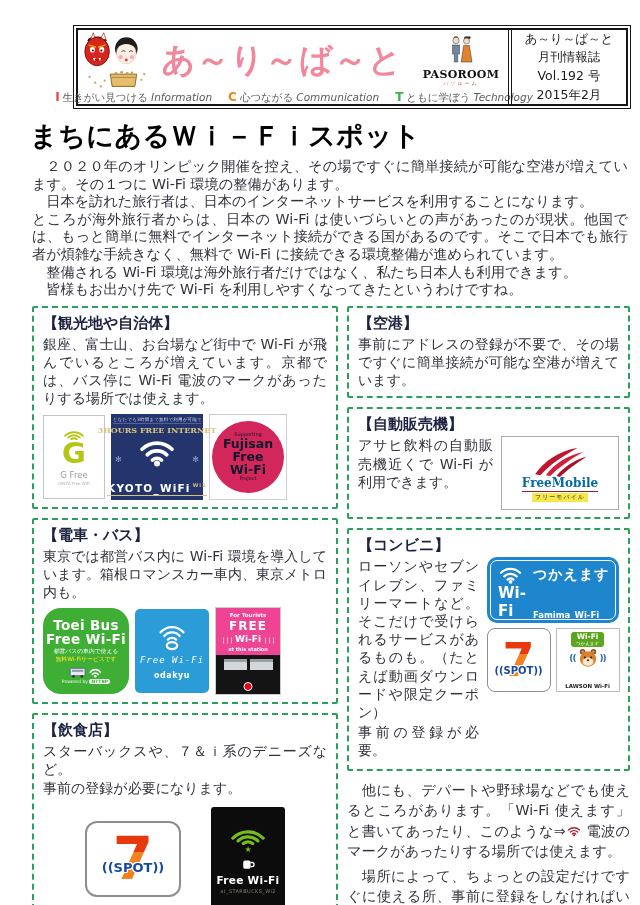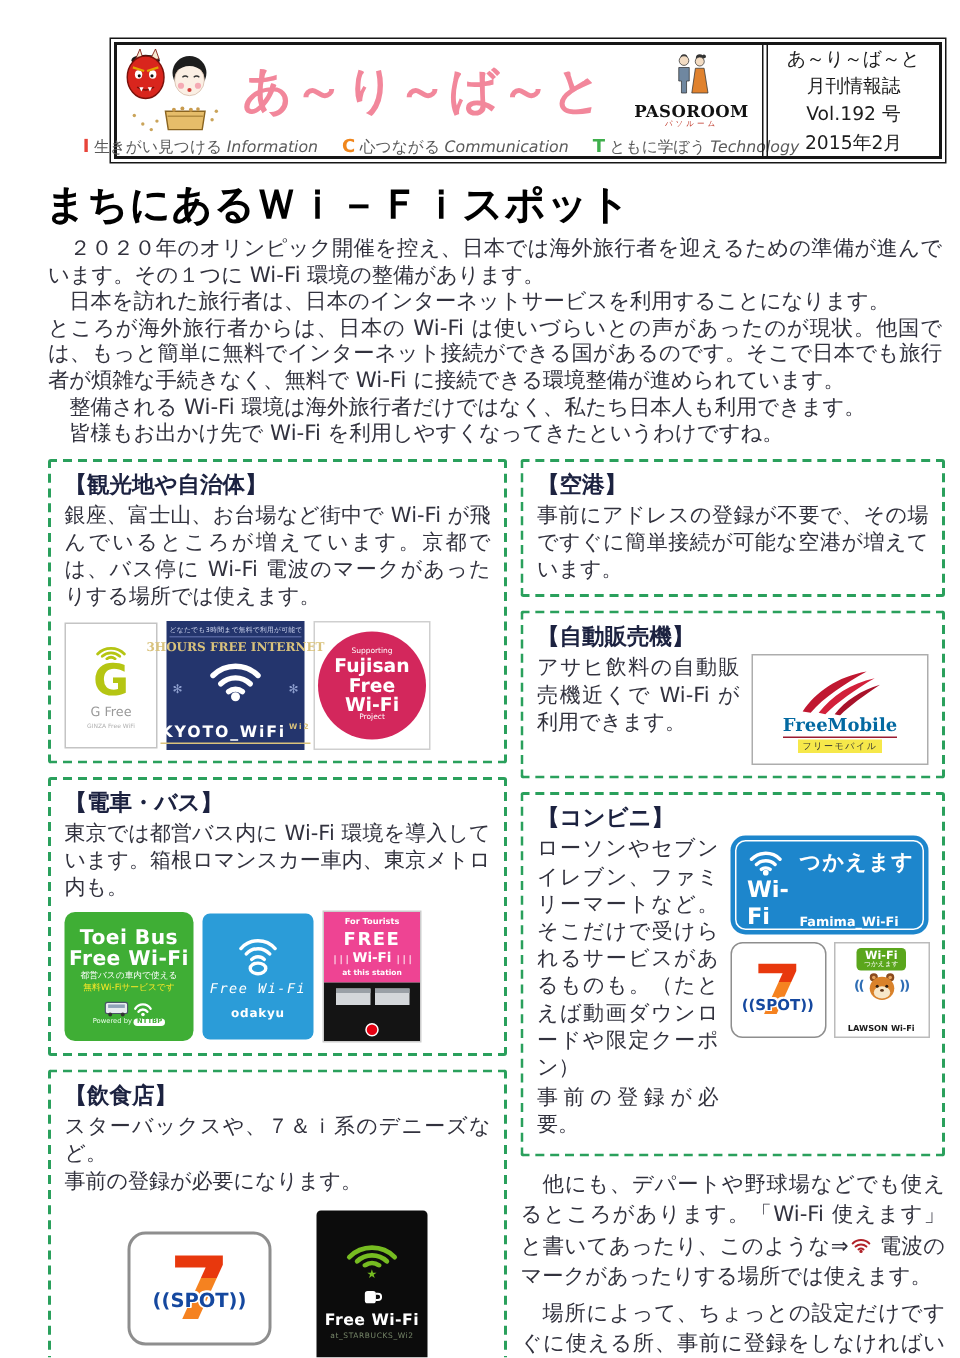--- a/index.html
+++ b/index.html
@@ -53,26 +53,26 @@
   .ky-top{font-size:4.5px;color:#cfd6ef;letter-spacing:.2px;border-bottom:1px solid #51619c;padding-bottom:1px;white-space:nowrap;max-width:100%;overflow:hidden}
   .ky-3h{font-family:"DejaVu Serif","Liberation Serif",serif;font-size:8px;color:#d9c27c;font-weight:700;margin-top:1px;white-space:nowrap}
   .ky-wifi{width:38px;height:30px;margin-top:2px;color:#fff}
   .ky-deco{position:absolute;top:48%;font-size:8px;color:#8fa0cf}
   .ky-deco.l{left:4px}.ky-deco.r{right:4px}
   .ky-name{font-size:10.5px;font-weight:700;letter-spacing:1.2px;margin-top:auto;border-bottom:1px solid #d9c27c;padding-bottom:1px}
   .ky-wi2{font-size:5px;color:#d9c27c;margin-left:2px;vertical-align:top}
 
   
   .logo-fujisan{width:78px;height:86px;border:1px solid #cfcfcf;display:grid;place-items:center;background:#fff}
-  .fuji-circle{width:72px;height:72px;border-radius:50%;background:#d3275c;color:#ffffff;display:flex;flex-direction:column;align-items:center;justify-content:center;text-align:left;line-height:1.05}
+  .fuji-circle{width:72px;height:72px;border-radius:50%;background:#d3275c;color:#0f172a;display:flex;flex-direction:column;align-items:center;justify-content:center;text-align:left;line-height:1.05}
   .fj-small{font-size:5px}
   .fj-main{font-size:12.5px;font-weight:700}
 
   
-  .logo-toei{width:86px;height:86px;background:#3fae35;border-radius:7px;color:#fff;display:flex;flex-direction:column;align-items:center;justify-content:center;text-align:center;line-height:1}
+  .logo-toei{width:86px;height:86px;background:#3fae35;border-radius:18px;color:#fff;display:flex;flex-direction:column;align-items:center;justify-content:center;text-align:center;line-height:1}
   .toei-big{font-size:13.5px;font-weight:900;letter-spacing:.3px;margin-top:1px}
   .toei-s{font-size:5.8px;margin-top:2.5px}
   .toei-s.y{color:#ffe926}
   .toei-icons{width:34px;height:13px;margin-top:2px}
   .toei-p{font-size:4.5px;margin-top:2px;color:#eaffea}
   .toei-p b{background:#fff;color:#3fae35;border-radius:4px;padding:0 2px}
 
   
   .logo-odakyu{width:74px;height:84px;background:#2b9cd8;border-radius:5px;color:#fff;display:flex;flex-direction:column;align-items:center;justify-content:center;text-align:center}
   .odk-wifi{width:32px;height:29px}
@@ -236,21 +236,21 @@
     <div class="issue-box">
       <div>あ～り～ば～と</div>
       <div>月刊情報誌</div>
       <div>Vol.192 号</div>
       <div>2015年2月</div>
     </div>
   </header>
 
   <h1 class="article-title">まちにあるＷｉ－Ｆｉスポット</h1>
   <div class="intro">
-    <p>　２０２０年のオリンピック開催を控え、日本では海外旅行者を迎えるための準備が進んでいます。その１つに Wi-Fi 環境の整備があります。</p>
+    <p>　２０２０年のオリンピック開催を控え、その場ですぐに簡単接続が可能な空港が増えています。その１つに Wi-Fi 環境の整備があります。</p>
     <p>　日本を訪れた旅行者は、日本のインターネットサービスを利用することになります。</p>
     <p>ところが海外旅行者からは、日本の Wi-Fi は使いづらいとの声があったのが現状。他国では、もっと簡単に無料でインターネット接続ができる国があるのです。そこで日本でも旅行者が煩雑な手続きなく、無料で Wi-Fi に接続できる環境整備が進められています。</p>
     <p>　整備される Wi-Fi 環境は海外旅行者だけではなく、私たち日本人も利用できます。</p>
     <p>　皆様もお出かけ先で Wi-Fi を利用しやすくなってきたというわけですね。</p>
   </div>
 
   <div class="columns">
 
     <div class="col-l">
 

